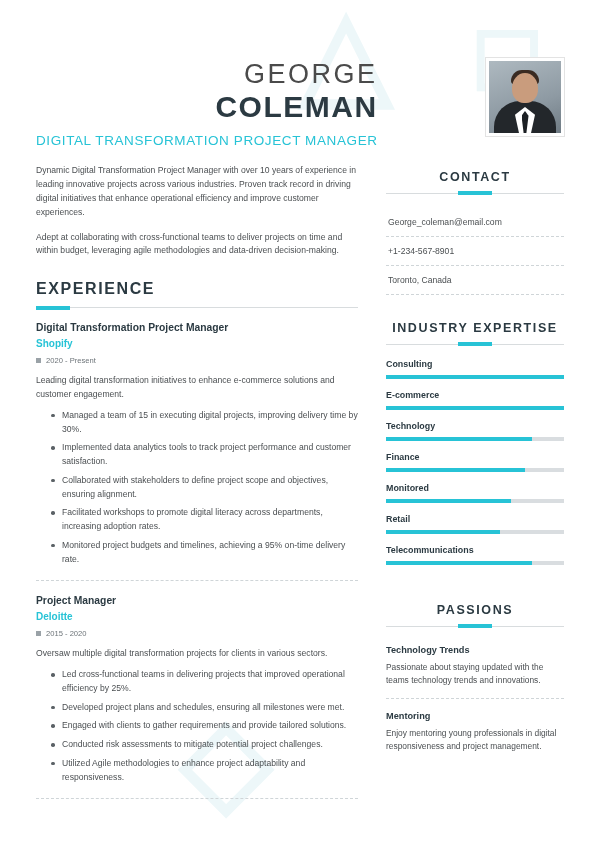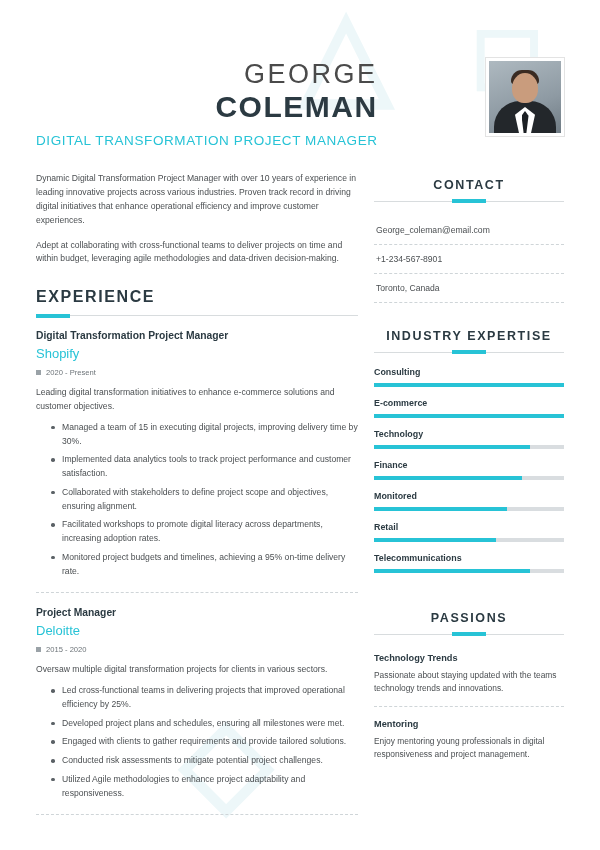--- a/index.html
+++ b/index.html
@@ -120,22 +120,22 @@
     left: 50%; bottom: 0;
     width: 7px; height: 22px;
     margin-left: -3.5px;
     background: #1c2024;
     clip-path: polygon(50% 0, 100% 22%, 70% 100%, 30% 100%, 0 22%);
   }
 
   
   .cols {
     display: flex;
-    margin-top: 24px;
-    gap: 16px;
+    margin-top: 16px;
+    gap: 28px;
   }
   .left { width: 322px; flex: 0 0 322px; }
   .right { flex: 1 1 auto; }
 
   .summary p {
     margin: 0 0 11px 0;
     font-size: 8.6px;
     line-height: 1.62;
     color: #4b4f52;
   }
@@ -163,22 +163,22 @@
   }
 
   .job { margin-bottom: 6px; }
   .job-role {
     font-size: 10.3px;
     font-weight: 700;
     color: #2b3a42;
     margin-bottom: 5px;
   }
   .job-company {
-    font-size: 13px;
-    font-weight: 400;
+    font-size: 10px;
+    font-weight: 700;
     color: #27c3d6;
     margin-bottom: 7px;
   }
   .job-dates {
     font-size: 7.6px;
     color: #6d7479;
     display: flex;
     align-items: center;
     gap: 5px;
     margin-bottom: 9px;
@@ -325,21 +325,21 @@
         <div class="sec-title">EXPERIENCE</div>
         <div class="rule"></div>
 
         <div class="job">
           <div class="job-role">Digital Transformation Project Manager</div>
           <div class="job-company">Shopify</div>
           <div class="job-dates">
             <span class="sq"></span>
             <span>2020 - Present</span>
           </div>
-          <p class="job-desc">Leading digital transformation initiatives to enhance e-commerce solutions and customer objectives.</p>
+          <p class="job-desc">Leading digital transformation initiatives to enhance e-commerce solutions and customer engagement.</p>
           <ul class="bullets">
             <li>Managed a team of 15 in executing digital projects, improving delivery time by 30%.</li>
             <li>Implemented data analytics tools to track project performance and customer satisfaction.</li>
             <li>Collaborated with stakeholders to define project scope and objectives, ensuring alignment.</li>
             <li>Facilitated workshops to promote digital literacy across departments, increasing adoption rates.</li>
             <li>Monitored project budgets and timelines, achieving a 95% on-time delivery rate.</li>
           </ul>
         </div>
 
         <hr class="dashed">

